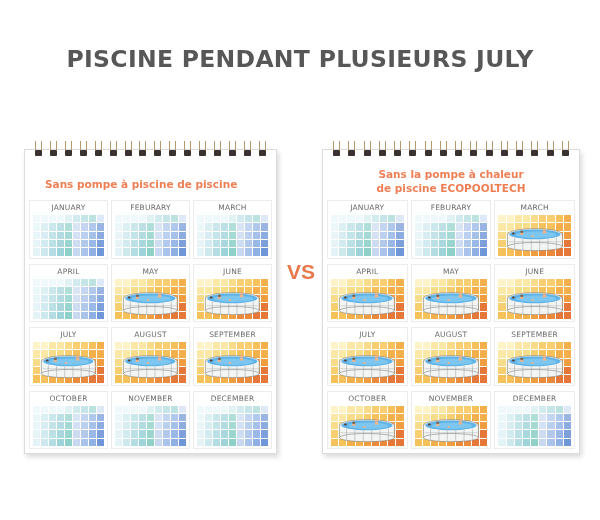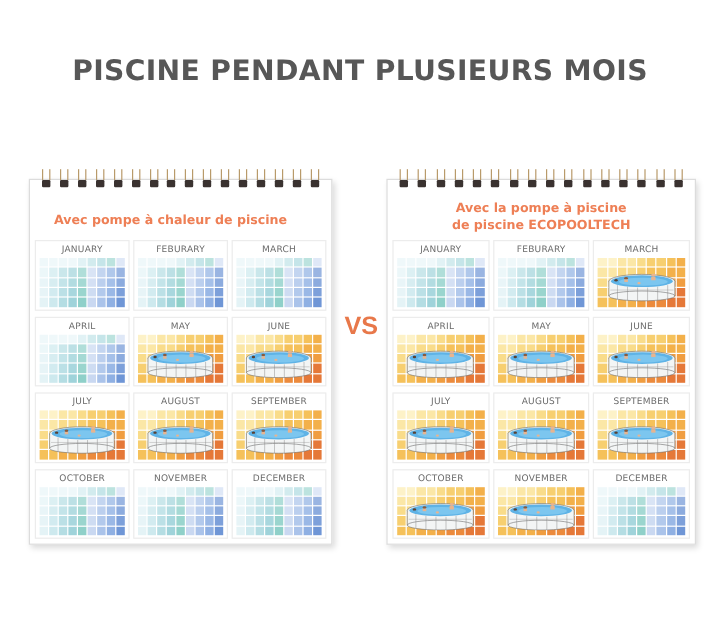--- a/index.html
+++ b/index.html
@@ -62,21 +62,21 @@
   .warm .tile { background:#fbe7b5; }
   .pool {
     position:absolute; left:12%; right:12%; top:26px; bottom:6px;
   }
   .pool svg { width:100%; height:100%; display:block; }
 </style>
 </head>
 <body>
 
 <div class="headline">
-  <div>PISCINE PENDANT PLUSIEURS MOIS</div>
+  <div>PISCINE PENDANT PLUSIEURS JULY</div>
 </div>
 
 <div class="calendar cal-left">
   <div class="rings">
       <div class="ring">
         <div class="wire"></div>
         <div class="hole"></div>
       </div>
       <div class="ring">
         <div class="wire"></div>
@@ -133,21 +133,21 @@
       <div class="ring">
         <div class="wire"></div>
         <div class="hole"></div>
       </div>
       <div class="ring">
         <div class="wire"></div>
         <div class="hole"></div>
       </div>
     </div>
   <div class="cal-title">
-    <div>Avec pompe à chaleur de piscine</div>
+    <div>Sans pompe à piscine de piscine</div>
   </div>
   <div class="grid">
       <div class="month cold">
         <div class="month-name">JANUARY</div>
         <div class="tiles">
           <div class="tile" style="background: rgb(228, 243, 246); opacity: 0.6;"></div>
           <div class="tile" style="background: rgb(228, 243, 246); opacity: 0.6;"></div>
           <div class="tile" style="background: rgb(228, 243, 246); opacity: 0.6;"></div>
           <div class="tile" style="background: rgb(228, 243, 246); opacity: 0.6;"></div>
           <div class="tile" style="background: rgb(205, 233, 238); opacity: 0.6;"></div>
@@ -939,21 +939,21 @@
       <div class="ring">
         <div class="wire"></div>
         <div class="hole"></div>
       </div>
       <div class="ring">
         <div class="wire"></div>
         <div class="hole"></div>
       </div>
     </div>
   <div class="cal-title">
-    <div>Avec la pompe à piscine</div>
+    <div>Sans la pompe à chaleur</div>
     <div>de piscine ECOPOOLTECH</div>
   </div>
   <div class="grid">
       <div class="month cold">
         <div class="month-name">JANUARY</div>
         <div class="tiles">
           <div class="tile" style="background: rgb(228, 243, 246); opacity: 0.6;"></div>
           <div class="tile" style="background: rgb(228, 243, 246); opacity: 0.6;"></div>
           <div class="tile" style="background: rgb(228, 243, 246); opacity: 0.6;"></div>
           <div class="tile" style="background: rgb(228, 243, 246); opacity: 0.6;"></div>

